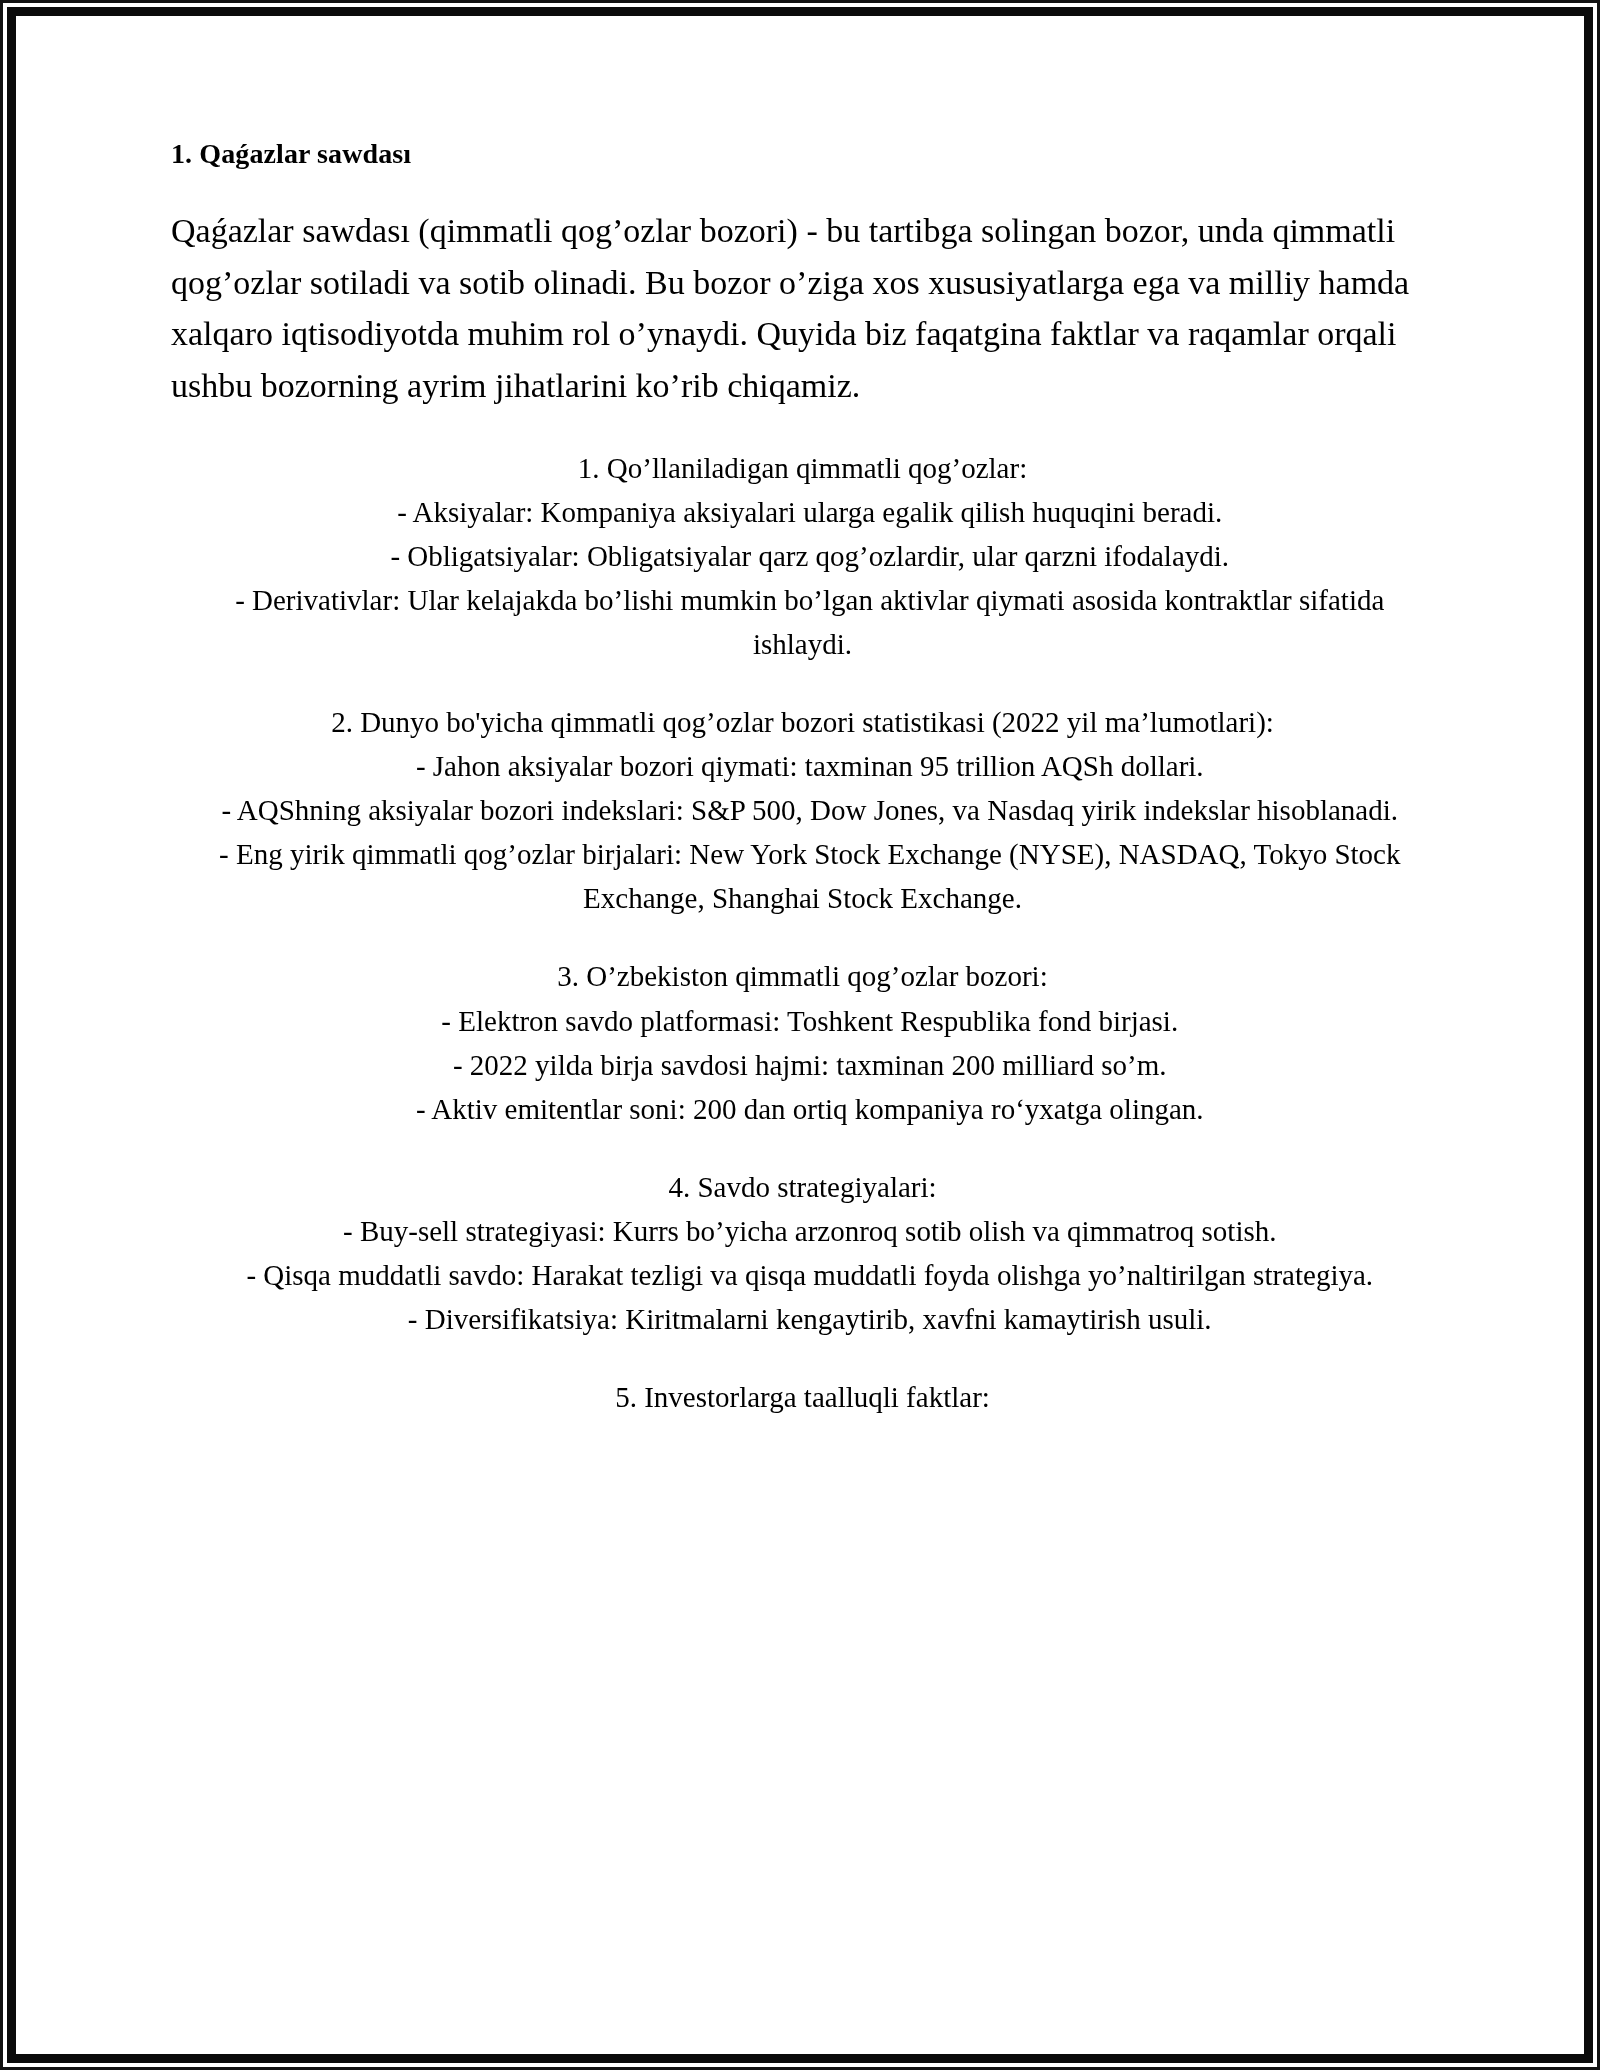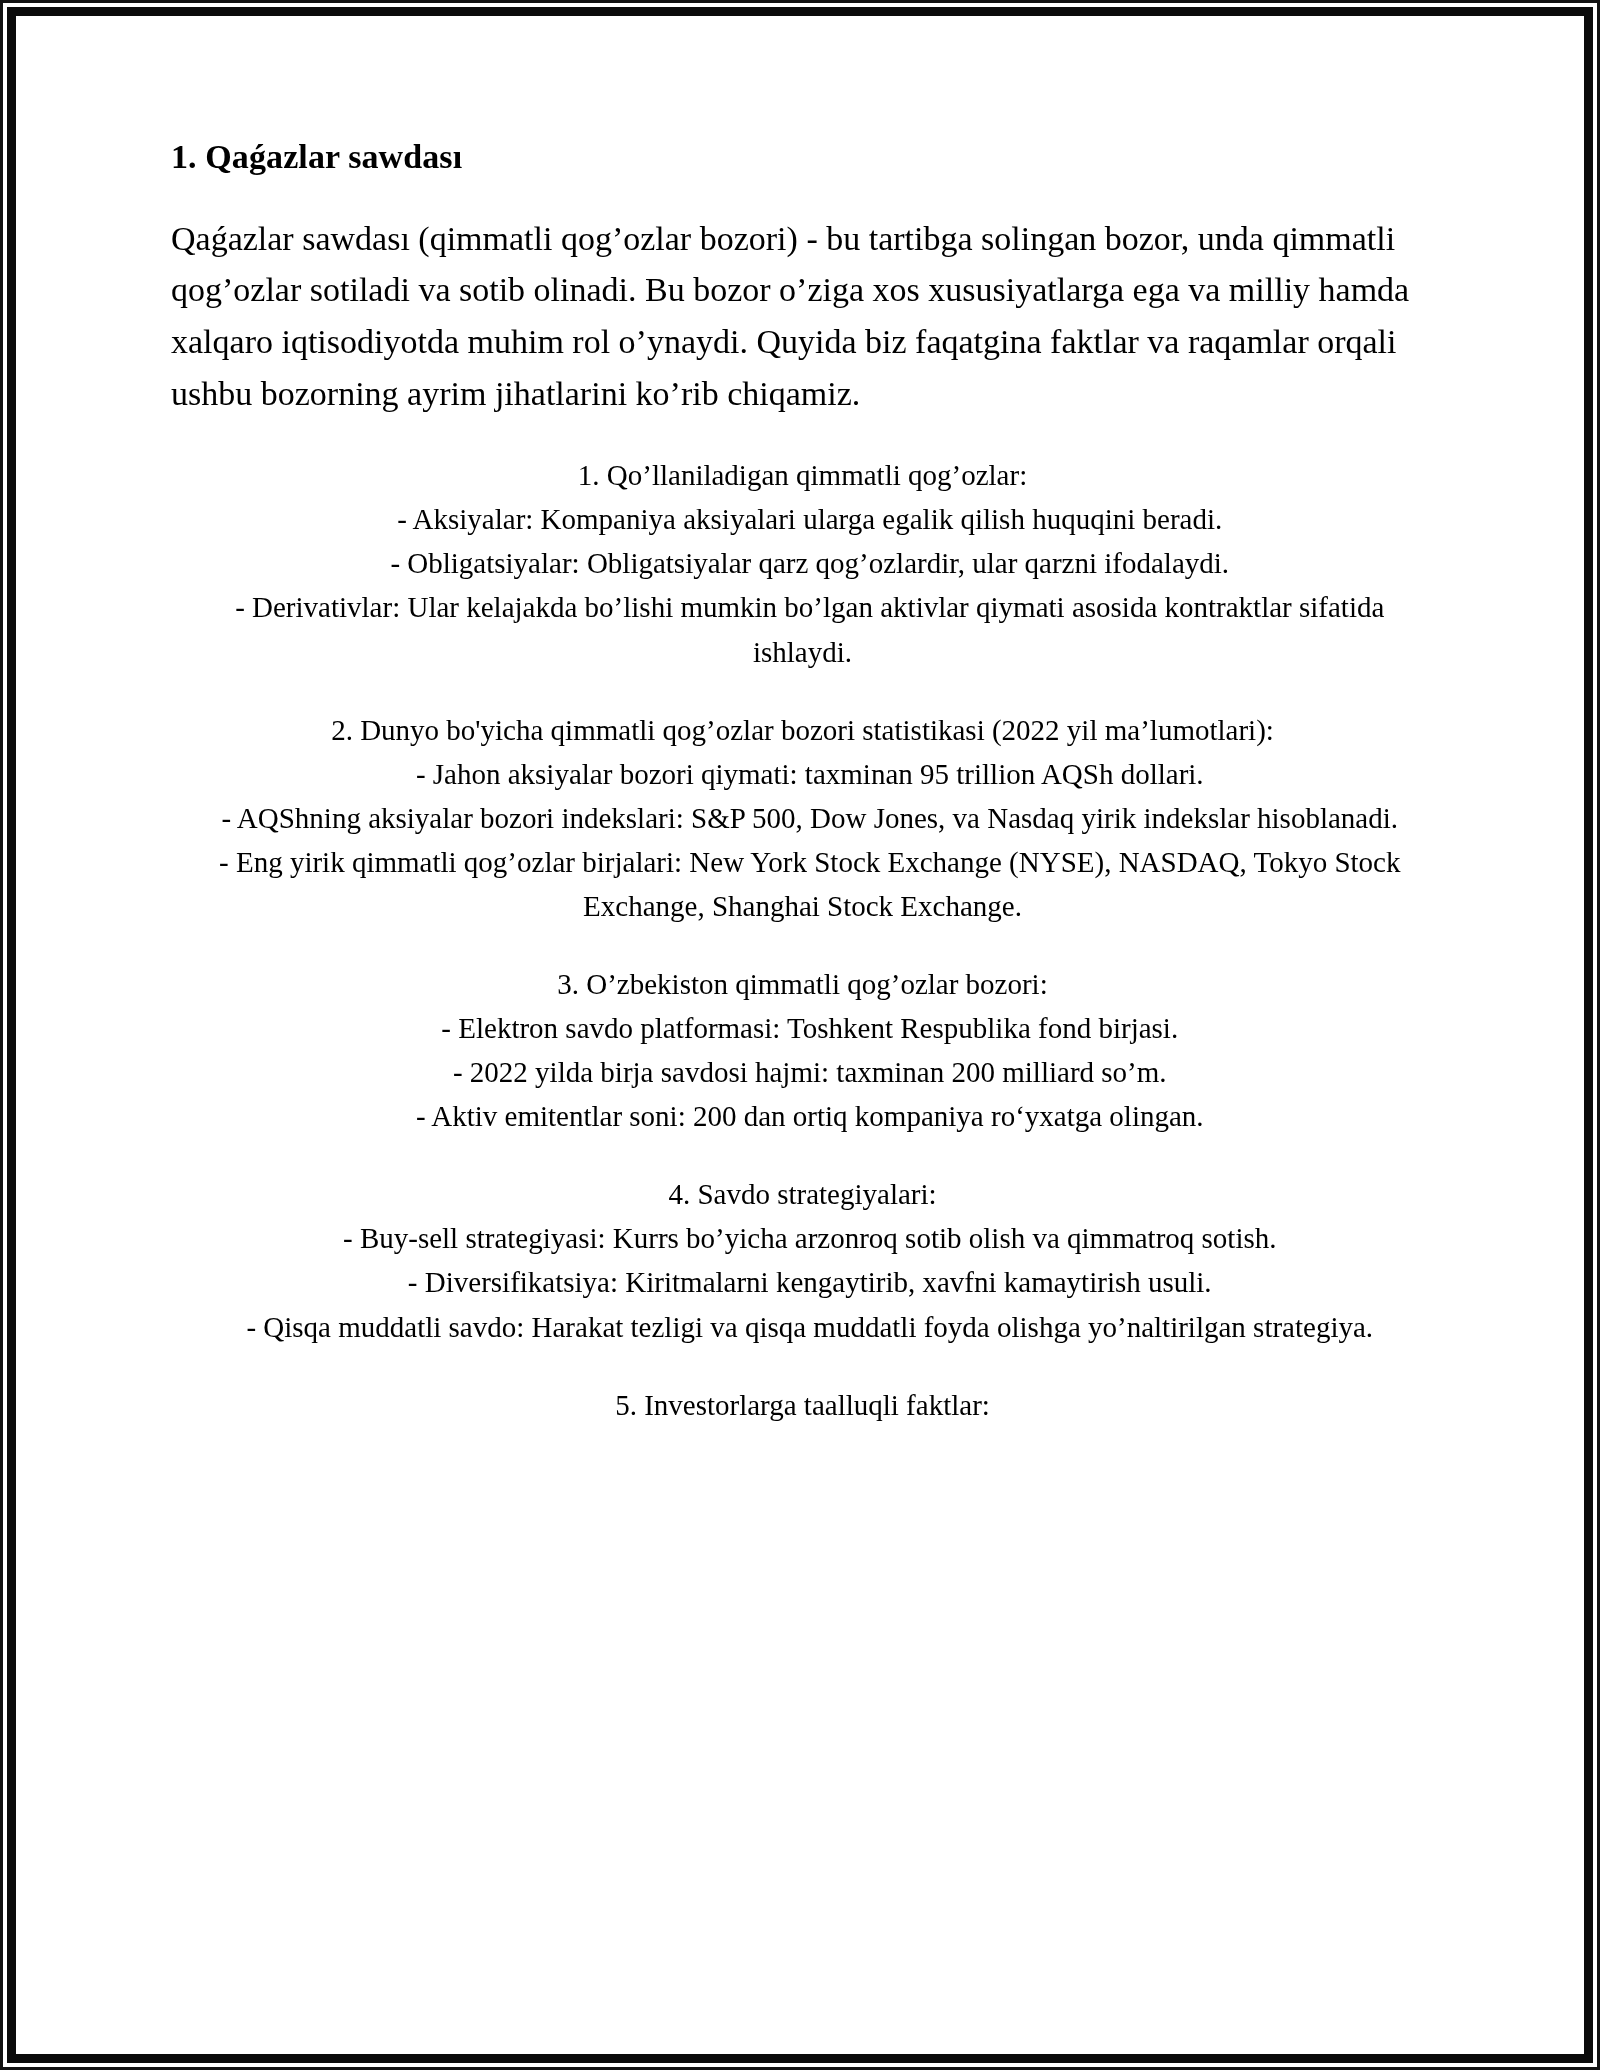--- a/index.html
+++ b/index.html
@@ -36,21 +36,21 @@
   }
   .page-body {
     box-sizing: border-box;
     width: 100%;
     height: 100%;
     padding: 120px 150px 0 155px;
   }
 
   
   .doc-title {
-    font-size: 34px;
+    font-size: 28px;
     font-weight: bold;
     line-height: 1.25;
     margin: 0 0 34px 0;
     letter-spacing: 0.1px;
   }
   .para {
     font-size: 34px;
     line-height: 1.52;
     margin: 0 0 34px 0;
     text-align: left;
@@ -98,22 +98,22 @@
       <div class="block">
         <p class="block-line">3. O’zbekiston qimmatli qog’ozlar bozori:</p>
         <p class="block-line">  - Elektron savdo platformasi: Toshkent Respublika fond birjasi.</p>
         <p class="block-line">  - 2022 yilda birja savdosi hajmi: taxminan 200 milliard so’m.</p>
         <p class="block-line">  - Aktiv emitentlar soni: 200 dan ortiq kompaniya roʻyxatga olingan.</p>
       </div>
 
       <div class="block">
         <p class="block-line">4. Savdo strategiyalari:</p>
         <p class="block-line">  - Buy-sell strategiyasi: Kurrs bo’yicha arzonroq sotib olish va qimmatroq sotish.</p>
+        <p class="block-line">  - Qisqa muddatli savdo: Harakat tezligi va qisqa muddatli foyda olishga yo’naltirilgan strategiya.</p>
         <p class="block-line">  - Diversifikatsiya: Kiritmalarni kengaytirib, xavfni kamaytirish usuli.</p>
-        <p class="block-line">  - Qisqa muddatli savdo: Harakat tezligi va qisqa muddatli foyda olishga yo’naltirilgan strategiya.</p>
       </div>
 
       <div class="block">
         <p class="block-line">5. Investorlarga taalluqli faktlar:</p>
       </div>
 
     </div>
   </div>
 </div>
 

